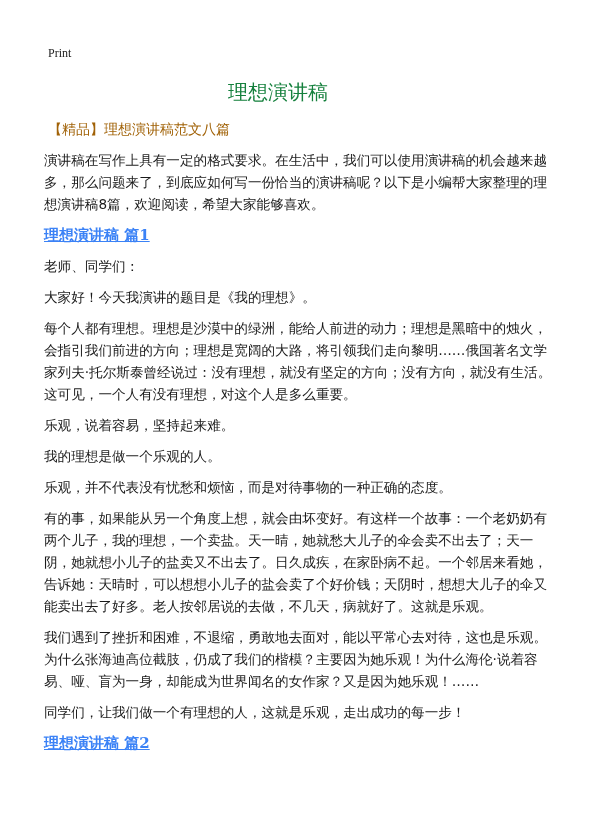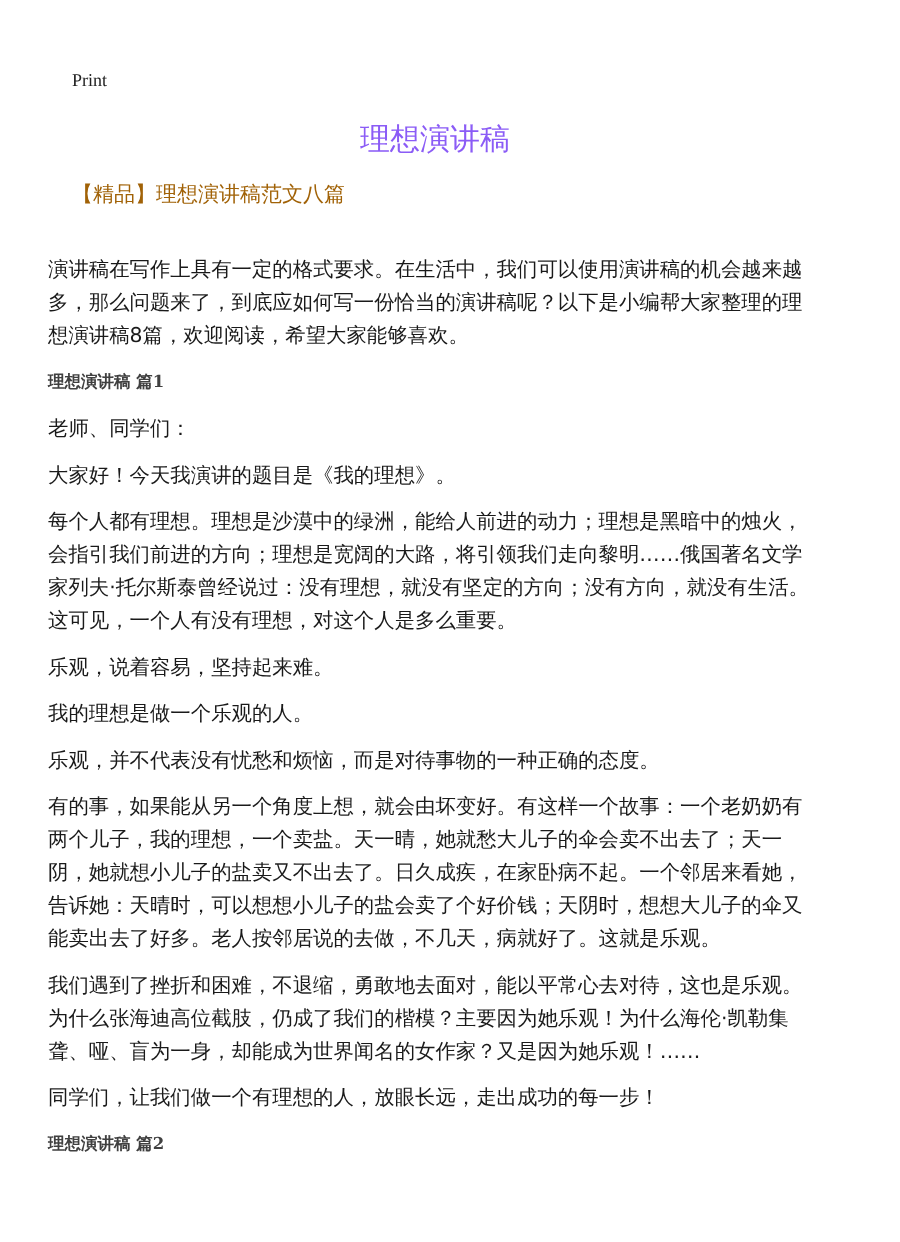--- a/index.html
+++ b/index.html
@@ -1,41 +1,41 @@
 <!DOCTYPE html>
 <html><head>
 <meta charset="utf-8">
 <style>
   html, body { margin: 0; padding: 0; background: #ffffff; }
   body { width: 600px; height: 828px; overflow: hidden; position: relative; color: #111; }
   .page { position: absolute; left: 0; top: 0; width: 600px; height: 828px; }
   .print-label { position: absolute; left: 48px; top: 46px; font-family: "Liberation Serif", serif; font-size: 12px; color: #222; }
-  .title { position: absolute; left: 16px; width: 548px; top: 79px; text-align: center; font-family: "DejaVu Sans", sans-serif; font-size: 20px; color: #8b5cf6; }
+  .title { position: absolute; left: 4px; width: 548px; top: 79px; text-align: center; font-family: "DejaVu Sans", sans-serif; font-size: 20px; color: #15803d; }
   .subtitle { position: absolute; left: 48px; top: 121px; font-family: "DejaVu Sans", sans-serif; font-size: 14px; color: #a16207; }
-  .content { position: absolute; left: 32px; top: 149px; width: 510px; font-family: "DejaVu Sans", sans-serif; font-size: 13.6px; line-height: 22px; color: #1a1a1a; margin-top: 20px; }
+  .content { position: absolute; left: 44px; top: 149px; width: 510px; font-family: "DejaVu Sans", sans-serif; font-size: 13.6px; line-height: 22px; color: #1a1a1a; }
   .content p { margin: 0 0 9px 0; }
-  .content h3 { margin: 0 0 9px 0; font-family: "DejaVu Serif", serif; font-size: 11px; font-weight: bold; line-height: 22px; color: #404040; }
+  .content h3 { margin: 0 0 9px 0; font-family: "DejaVu Serif", serif; font-size: 15px; font-weight: bold; line-height: 22px; color: #3b82f6; text-decoration: underline; }
 </style>
 </head>
 <body>
 
 <div class="page">
   <div class="print-label">Print</div>
   <div class="title">理想演讲稿</div>
   <div class="subtitle">【精品】理想演讲稿范文八篇</div>
 
   <div class="content">
     <p>演讲稿在写作上具有一定的格式要求。在生活中，我们可以使用演讲稿的机会越来越多，那么问题来了，到底应如何写一份恰当的演讲稿呢？以下是小编帮大家整理的理想演讲稿8篇，欢迎阅读，希望大家能够喜欢。</p>
 
     <h3>理想演讲稿 篇1</h3>
     <p>老师、同学们：</p>
     <p>大家好！今天我演讲的题目是《我的理想》。</p>
     <p>每个人都有理想。理想是沙漠中的绿洲，能给人前进的动力；理想是黑暗中的烛火，会指引我们前进的方向；理想是宽阔的大路，将引领我们走向黎明……俄国著名文学家列夫·托尔斯泰曾经说过：没有理想，就没有坚定的方向；没有方向，就没有生活。这可见，一个人有没有理想，对这个人是多么重要。</p>
     <p>乐观，说着容易，坚持起来难。</p>
     <p>我的理想是做一个乐观的人。</p>
     <p>乐观，并不代表没有忧愁和烦恼，而是对待事物的一种正确的态度。</p>
     <p>有的事，如果能从另一个角度上想，就会由坏变好。有这样一个故事：一个老奶奶有两个儿子，我的理想，一个卖盐。天一晴，她就愁大儿子的伞会卖不出去了；天一阴，她就想小儿子的盐卖又不出去了。日久成疾，在家卧病不起。一个邻居来看她，告诉她：天晴时，可以想想小儿子的盐会卖了个好价钱；天阴时，想想大儿子的伞又能卖出去了好多。老人按邻居说的去做，不几天，病就好了。这就是乐观。</p>
-    <p>我们遇到了挫折和困难，不退缩，勇敢地去面对，能以平常心去对待，这也是乐观。为什么张海迪高位截肢，仍成了我们的楷模？主要因为她乐观！为什么海伦·凯勒集聋、哑、盲为一身，却能成为世界闻名的女作家？又是因为她乐观！……</p>
-    <p>同学们，让我们做一个有理想的人，放眼长远，走出成功的每一步！</p>
+    <p>我们遇到了挫折和困难，不退缩，勇敢地去面对，能以平常心去对待，这也是乐观。为什么张海迪高位截肢，仍成了我们的楷模？主要因为她乐观！为什么海伦·说着容易、哑、盲为一身，却能成为世界闻名的女作家？又是因为她乐观！……</p>
+    <p>同学们，让我们做一个有理想的人，这就是乐观，走出成功的每一步！</p>
 
     <h3>理想演讲稿 篇2</h3>
   </div>
 </div>
 
 </body></html>

